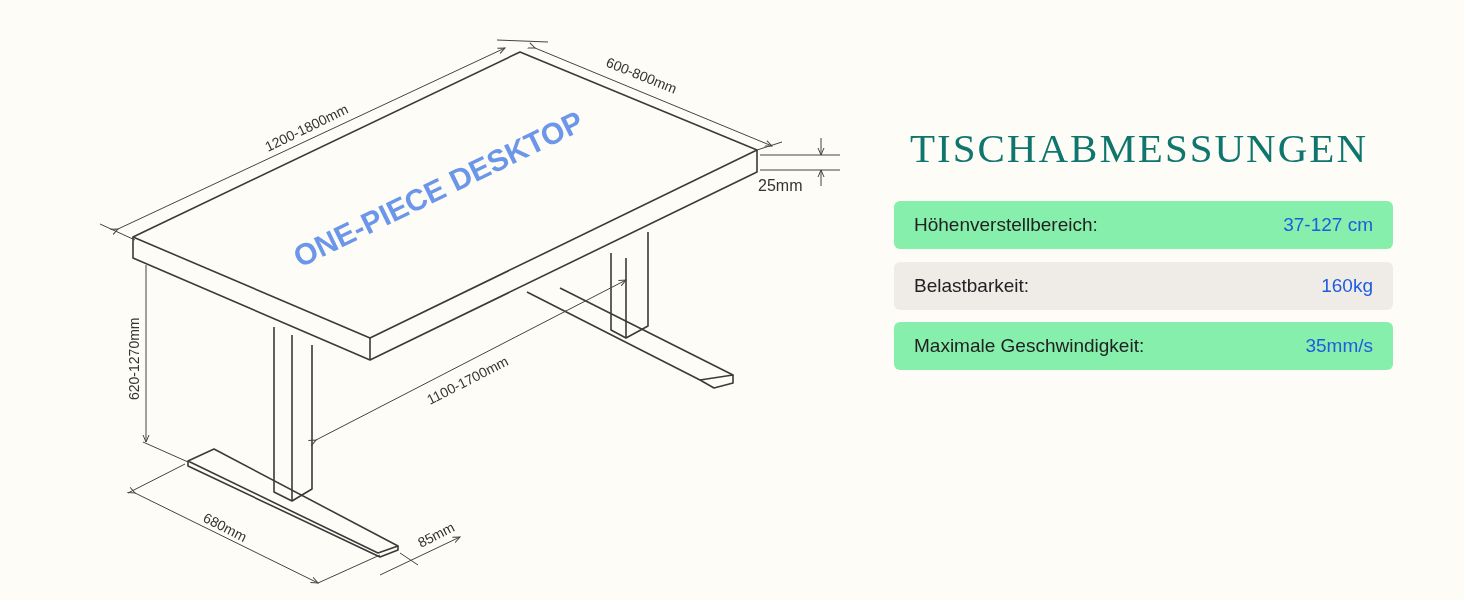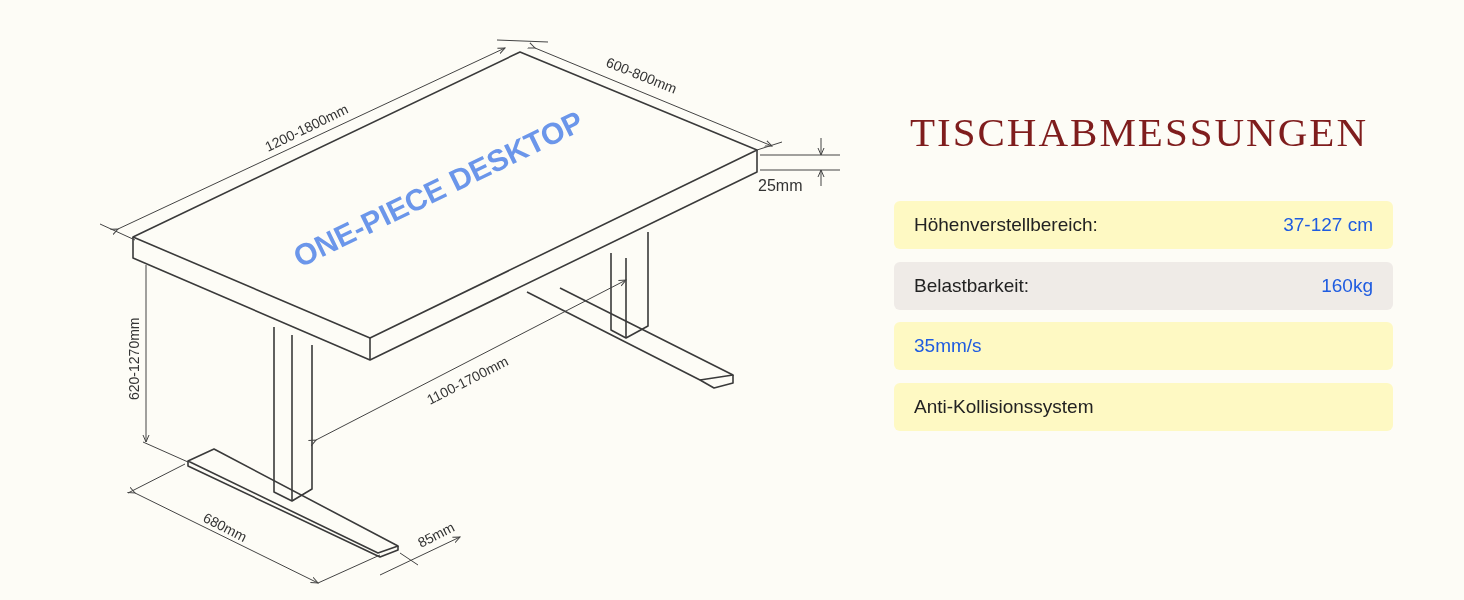--- a/index.html
+++ b/index.html
@@ -4,34 +4,34 @@
 <style>
   html, body { margin: 0; padding: 0; }
   body {
     width: 1464px; height: 600px; overflow: hidden;
     background: #fdfcf6;
     font-family: "Liberation Sans", sans-serif;
     position: relative;
   }
   #drawing { position: absolute; left: 0; top: 0; width: 880px; height: 600px; }
   .title {
-    position: absolute; left: 910px; top: 108px; width: 470px;
+    position: absolute; left: 910px; top: 124px; width: 470px;
     font-family: "Liberation Serif", serif;
-    font-size: 41px; letter-spacing: 2px; color: #7f1d1d;
+    font-size: 41px; letter-spacing: 2px; color: #0f766e;
     text-align: left; white-space: nowrap;
   }
   .specs { position: absolute; left: 894px; top: 201px; width: 499px; }
   .spec-row {
     height: 48px; border-radius: 6px;
     display: flex; align-items: center; justify-content: space-between;
     padding: 0 20px; box-sizing: border-box;
     margin-bottom: 12.5px;
     font-size: 19px; color: #222;
   }
-  .spec-row.light { background: #fef9c3; }
+  .spec-row.light { background: #86efac; }
   .spec-row.dark { background: #efebe7; align-items: center; }
   .spec-value { color: #1f5ce0; }
   svg text { font-family: "Liberation Sans", sans-serif; }
 </style>
 </head>
 <body>
 
 <svg id="drawing" viewBox="0 0 880 600" xmlns="http://www.w3.org/2000/svg">
   <defs>
     <marker id="arr" markerWidth="8" markerHeight="8" refX="7" refY="4" orient="auto" markerUnits="userSpaceOnUse">
@@ -102,19 +102,16 @@
 <div class="specs">
   <div class="spec-row light">
     <span>Höhenverstellbereich:</span>
     <span class="spec-value">37-127 cm</span>
   </div>
   <div class="spec-row dark">
     <span>Belastbarkeit:</span>
     <span class="spec-value">160kg</span>
   </div>
   <div class="spec-row light">
+    <span>Maximale Geschwindigkeit:</span>
     <span class="spec-value">35mm/s</span>
-  </div>
-  <div class="spec-row light">
-    <span>Anti-Kollisionssystem</span>
-    <span class="spec-value"></span>
   </div>
 </div>
 
 </body></html>

